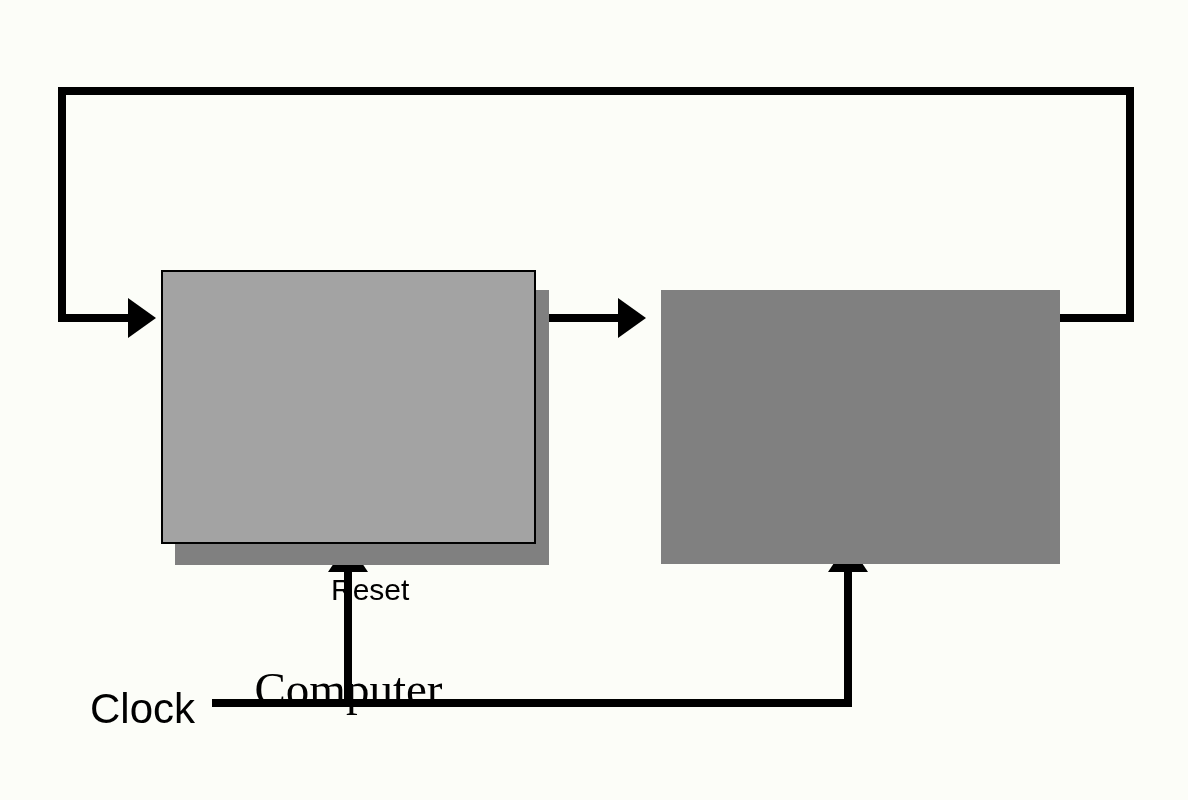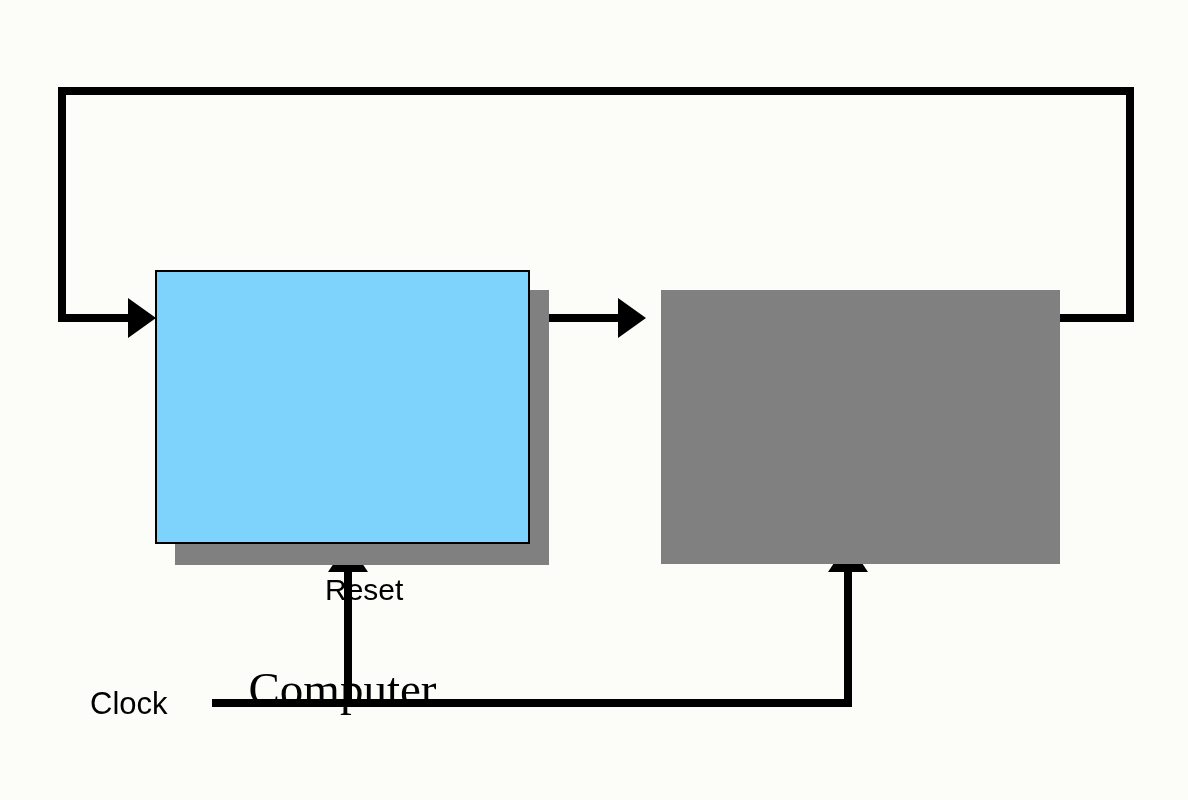--- a/index.html
+++ b/index.html
@@ -23,23 +23,24 @@
   #wiring-layer {
     position: absolute;
     left: 0;
     top: 0;
     width: 1188px;
     height: 800px;
   }
   .block {
     position: absolute;
     box-sizing: border-box;
-    background: #7dd3fc;
+    background: #a3a3a3;
     border: 2px solid #000000;
     z-index: 3;
+    margin-left: 6px;
   }
   .block-shadow {
     position: absolute;
     background: #808080;
     z-index: 2;
   }
   .block-title {
     position: absolute;
     left: 0;
     right: 0;
@@ -55,21 +56,21 @@
     color: #000000;
     font-family: "Liberation Sans", sans-serif;
     font-size: 30px;
     line-height: 1;
     white-space: nowrap;
   }
   .wire-label {
     position: absolute;
     color: #000000;
     font-family: "Liberation Sans", sans-serif;
-    font-size: 31px;
+    font-size: 42px;
     line-height: 1;
     white-space: nowrap;
     z-index: 4;
   }
   
   #block-computer {
     left: 155px;
     top: 270px;
     width: 375px;
     height: 274px;

